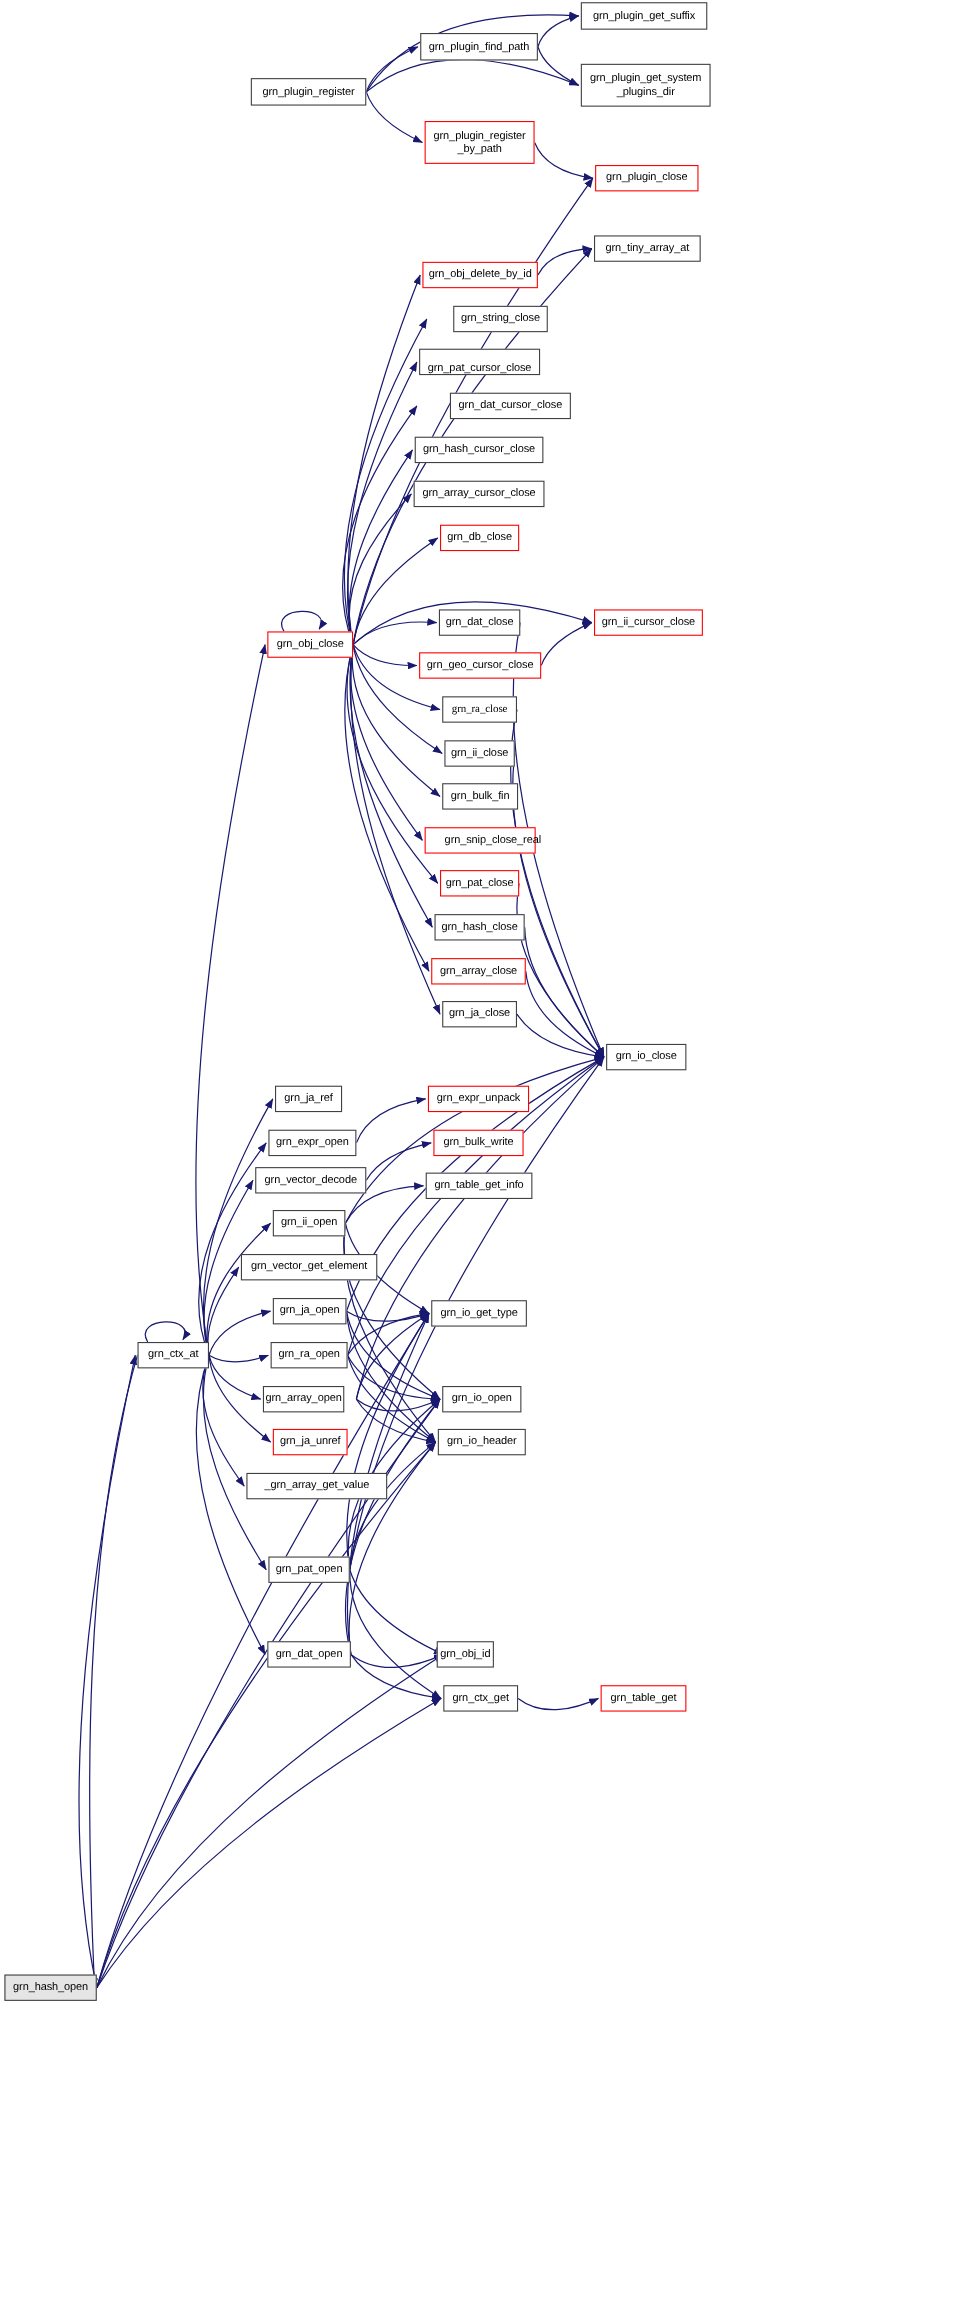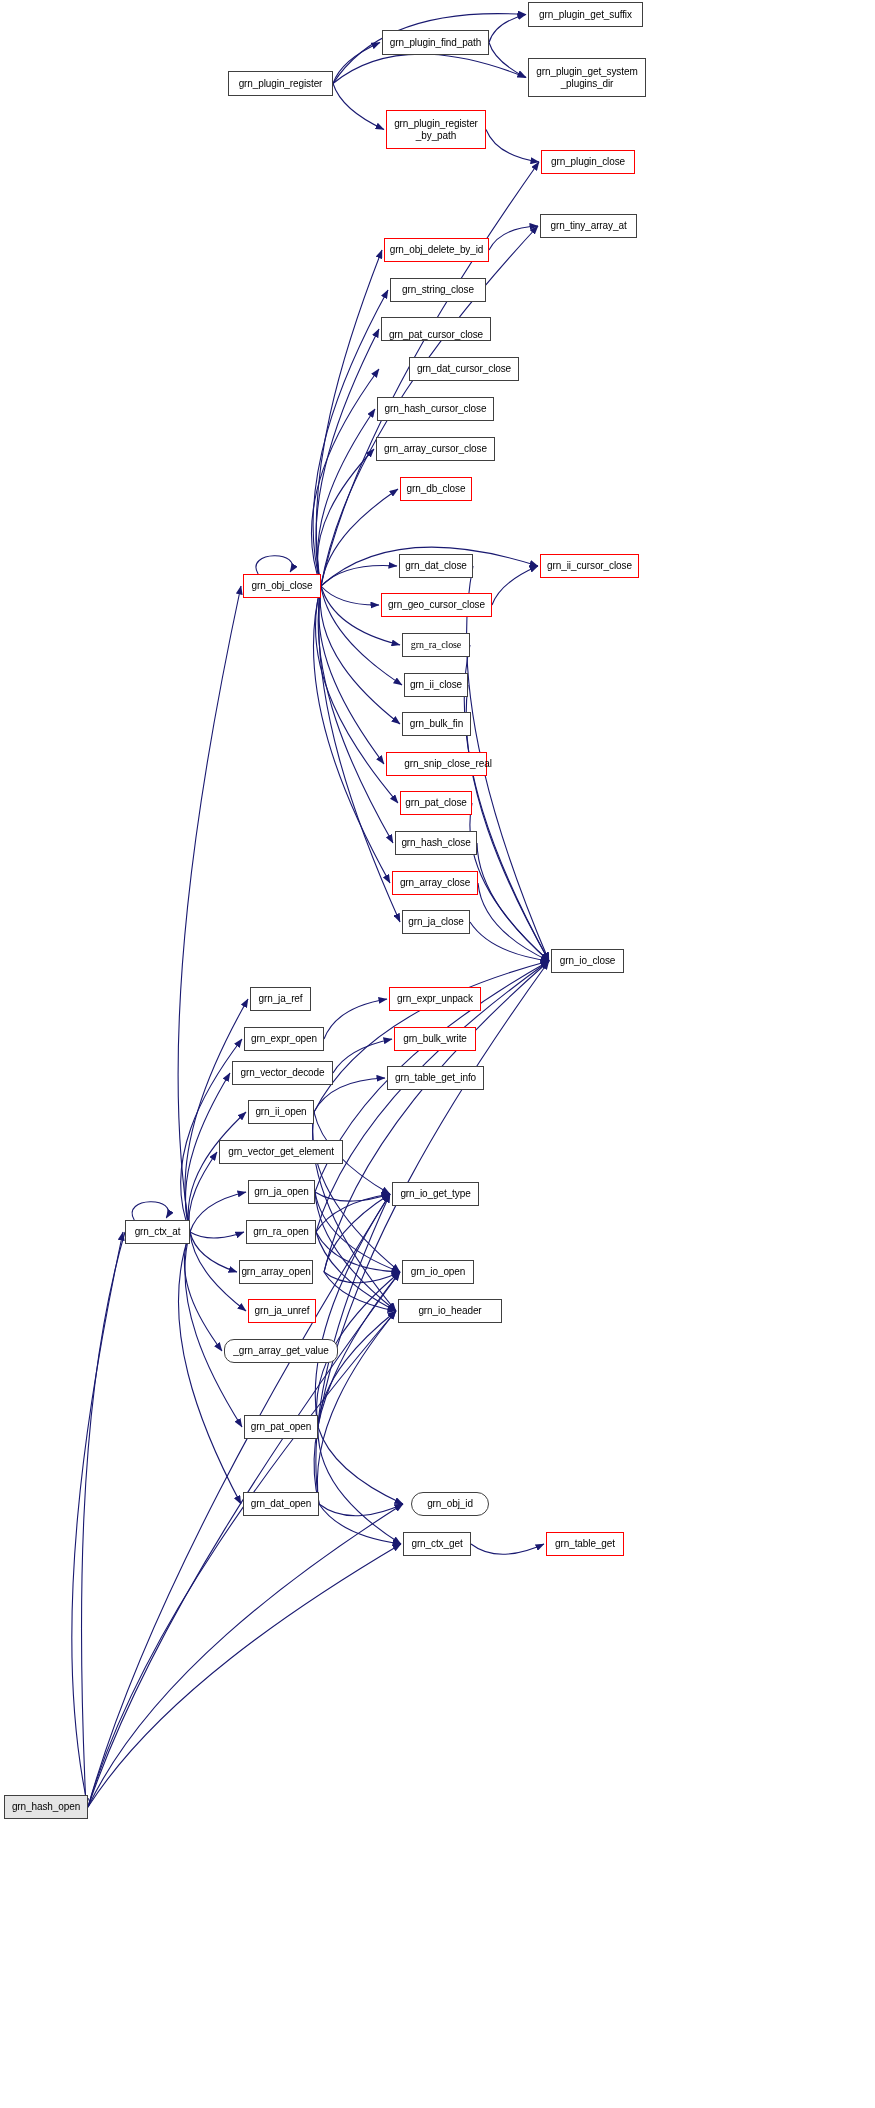--- a/index.html
+++ b/index.html
@@ -165,21 +165,21 @@
       <div class="node" style="left: 228px; top: 71px; width: 105px; height: 25px;"><span class="node-label">grn_plugin_register</span></div>
       <div class="node" style="left: 382px; top: 30px; width: 107px; height: 25px;"><span class="node-label">grn_plugin_find_path</span></div>
       <div class="node" style="left: 528px; top: 2px; width: 115px; height: 25px;"><span class="node-label">grn_plugin_get_suffix</span></div>
       <div class="node" style="left: 528px; top: 58px; width: 118px; height: 39px;"><span class="node-label">grn_plugin_get_system
 _plugins_dir</span></div>
       <div class="node red" style="left: 386px; top: 110px; width: 100px; height: 39px;"><span class="node-label">grn_plugin_register
 _by_path</span></div>
       <div class="node red" style="left: 541px; top: 150px; width: 94px; height: 24px;"><span class="node-label">grn_plugin_close</span></div>
       <div class="node" style="left: 540px; top: 214px; width: 97px; height: 24px;"><span class="node-label">grn_tiny_array_at</span></div>
       <div class="node red" style="left: 384px; top: 238px; width: 105px; height: 24px;"><span class="node-label">grn_obj_delete_by_id</span></div>
-      <div class="node" style="left: 390px; top: 278px; width: 96px; height: 24px;"><span class="node-label">grn_string_close</span></div>
+      <div class="node" style="left: 412px; top: 278px; width: 86px; height: 24px;"><span class="node-label">grn_string_close</span></div>
       <div class="node" style="left: 381px; top: 317px; width: 110px; height: 24px; align-items: flex-end;"><span class="node-label">grn_pat_cursor_close</span></div>
       <div class="node" style="left: 381px; top: 357px; width: 110px; height: 24px; margin-left: 28px;"><span class="node-label">grn_dat_cursor_close</span></div>
       <div class="node" style="left: 377px; top: 397px; width: 117px; height: 24px;"><span class="node-label">grn_hash_cursor_close</span></div>
       <div class="node" style="left: 376px; top: 437px; width: 119px; height: 24px;"><span class="node-label">grn_array_cursor_close</span></div>
       <div class="node red" style="left: 400px; top: 477px; width: 72px; height: 24px;"><span class="node-label">grn_db_close</span></div>
       <div class="node red" style="left: 243px; top: 574px; width: 78px; height: 24px;"><span class="node-label">grn_obj_close</span></div>
       <div class="node" style="left: 399px; top: 554px; width: 74px; height: 24px;"><span class="node-label">grn_dat_close</span></div>
       <div class="node red" style="left: 540px; top: 554px; width: 99px; height: 24px;"><span class="node-label">grn_ii_cursor_close</span></div>
       <div class="node red" style="left: 381px; top: 593px; width: 111px; height: 24px;"><span class="node-label">grn_geo_cursor_close</span></div>
       <div class="node" style="left: 402px; top: 633px; width: 68px; height: 24px; font-family: Liberation Serif, serif;"><span class="node-label">grn_ra_close</span></div>
@@ -199,21 +199,21 @@
       <div class="node" style="left: 387px; top: 1066px; width: 97px; height: 24px;"><span class="node-label">grn_table_get_info</span></div>
       <div class="node" style="left: 248px; top: 1100px; width: 66px; height: 24px;"><span class="node-label">grn_ii_open</span></div>
       <div class="node" style="left: 219px; top: 1140px; width: 124px; height: 24px;"><span class="node-label">grn_vector_get_element</span></div>
       <div class="node" style="left: 392px; top: 1182px; width: 87px; height: 24px;"><span class="node-label">grn_io_get_type</span></div>
       <div class="node" style="left: 248px; top: 1180px; width: 67px; height: 24px;"><span class="node-label">grn_ja_open</span></div>
       <div class="node" style="left: 246px; top: 1220px; width: 70px; height: 24px;"><span class="node-label">grn_ra_open</span></div>
       <div class="node" style="left: 125px; top: 1220px; width: 65px; height: 24px;"><span class="node-label">grn_ctx_at</span></div>
       <div class="node" style="left: 402px; top: 1260px; width: 72px; height: 24px;"><span class="node-label">grn_io_open</span></div>
       <div class="node" style="left: 239px; top: 1260px; width: 74px; height: 24px;"><span class="node-label">grn_array_open</span></div>
       <div class="node red" style="left: 248px; top: 1299px; width: 68px; height: 24px;"><span class="node-label">grn_ja_unref</span></div>
-      <div class="node" style="left: 398px; top: 1299px; width: 104px; height: 24px;"><span class="node-label">grn_io_header</span></div>
-      <div class="node" style="left: 224px; top: 1339px; width: 114px; height: 24px; border-radius: 10px;"><span class="node-label">_grn_array_get_value</span></div>
+      <div class="node" style="left: 398px; top: 1299px; width: 80px; height: 24px;"><span class="node-label">grn_io_header</span></div>
+      <div class="node" style="left: 224px; top: 1339px; width: 128px; height: 24px;"><span class="node-label">_grn_array_get_value</span></div>
       <div class="node" style="left: 244px; top: 1415px; width: 74px; height: 24px;"><span class="node-label">grn_pat_open</span></div>
-      <div class="node" style="left: 411px; top: 1492px; width: 78px; height: 24px; border-radius: 12px;"><span class="node-label">grn_obj_id</span></div>
+      <div class="node" style="left: 397px; top: 1492px; width: 52px; height: 24px;"><span class="node-label">grn_obj_id</span></div>
       <div class="node" style="left: 243px; top: 1492px; width: 76px; height: 24px;"><span class="node-label">grn_dat_open</span></div>
       <div class="node" style="left: 403px; top: 1532px; width: 68px; height: 24px;"><span class="node-label">grn_ctx_get</span></div>
       <div class="node red" style="left: 546px; top: 1532px; width: 78px; height: 24px;"><span class="node-label">grn_table_get</span></div>
     </div>
 </div>
 
 </body></html>

